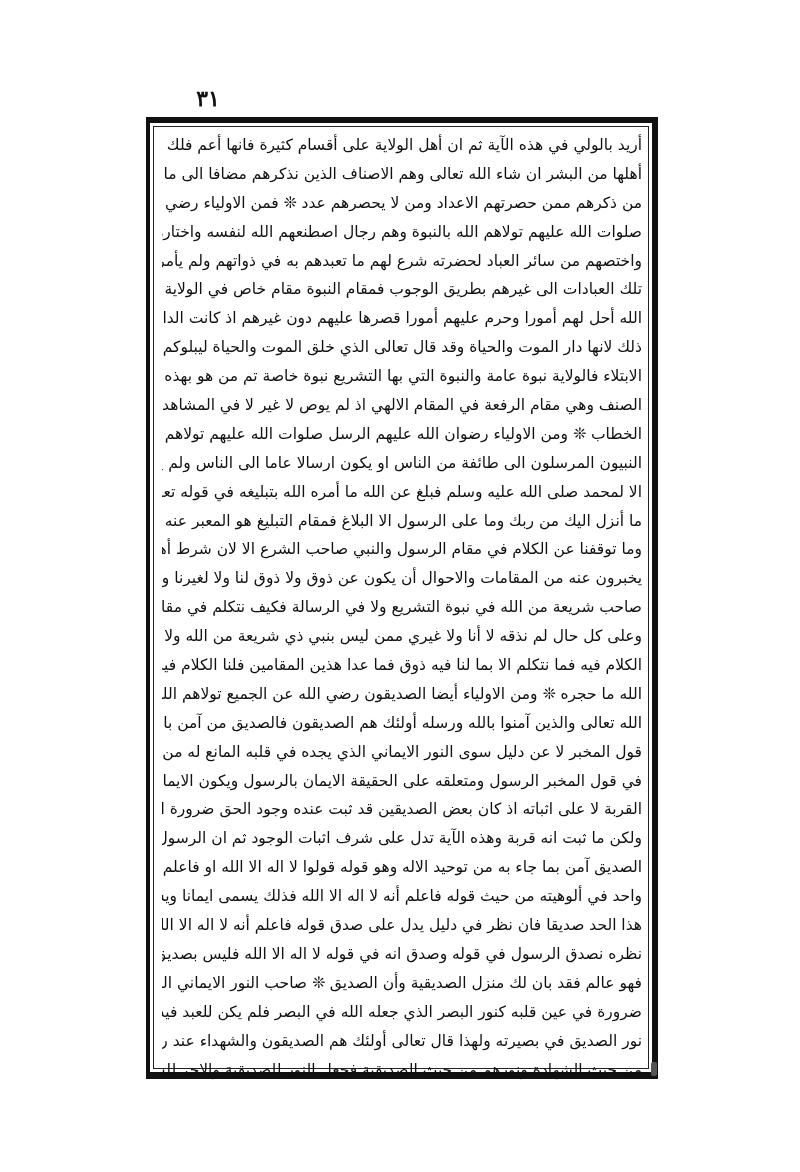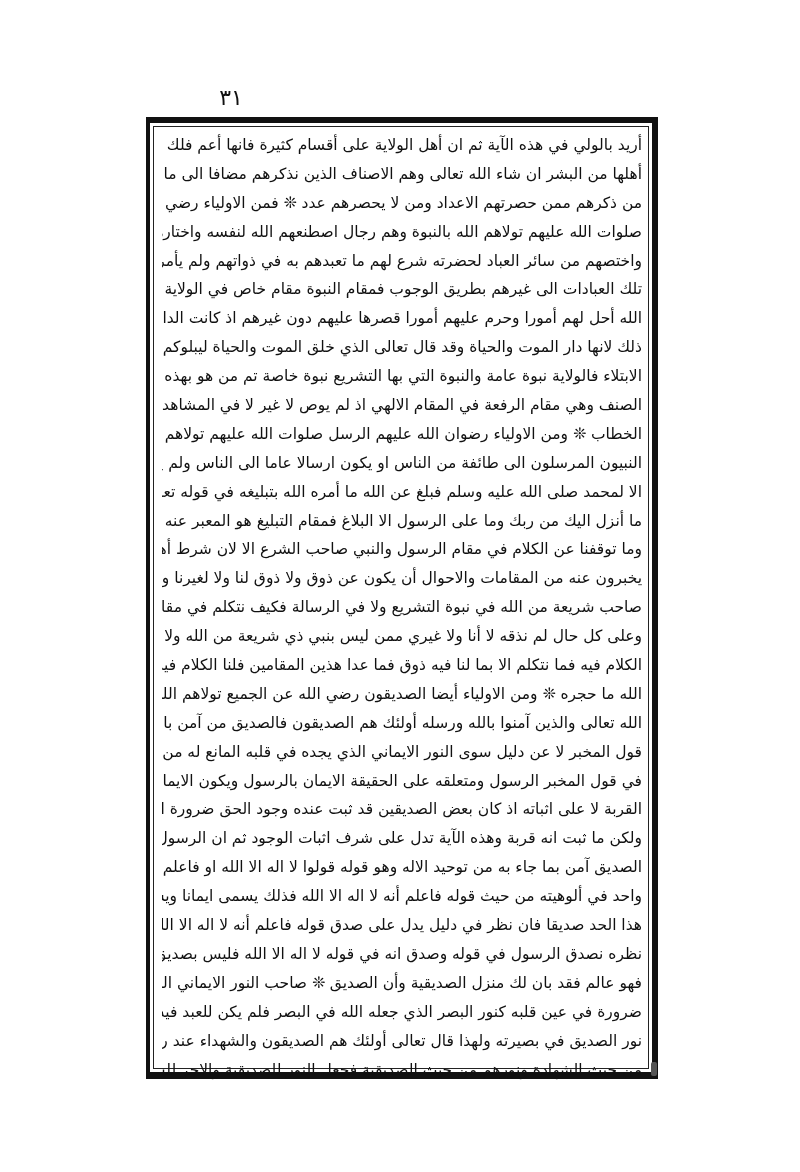--- a/index.html
+++ b/index.html
@@ -10,27 +10,27 @@
   body {
     width: 800px;
     height: 1172px;
     position: relative;
     overflow: hidden;
     font-family: "DejaVu Sans", sans-serif;
     color: #111111;
   }
   .page-number {
     position: absolute;
-    left: 211px;
+    left: 188px;
     top: 86px;
     width: 40px;
     text-align: center;
     font-family: "DejaVu Serif", serif;
     font-size: 22px;
-    font-weight: normal;
+    font-weight: bold;
     color: #111;
     line-height: 24px;
   }
   .frame {
     position: absolute;
     left: 146px;
     top: 117px;
     width: 512px;
     height: 962px;
     box-sizing: border-box;

